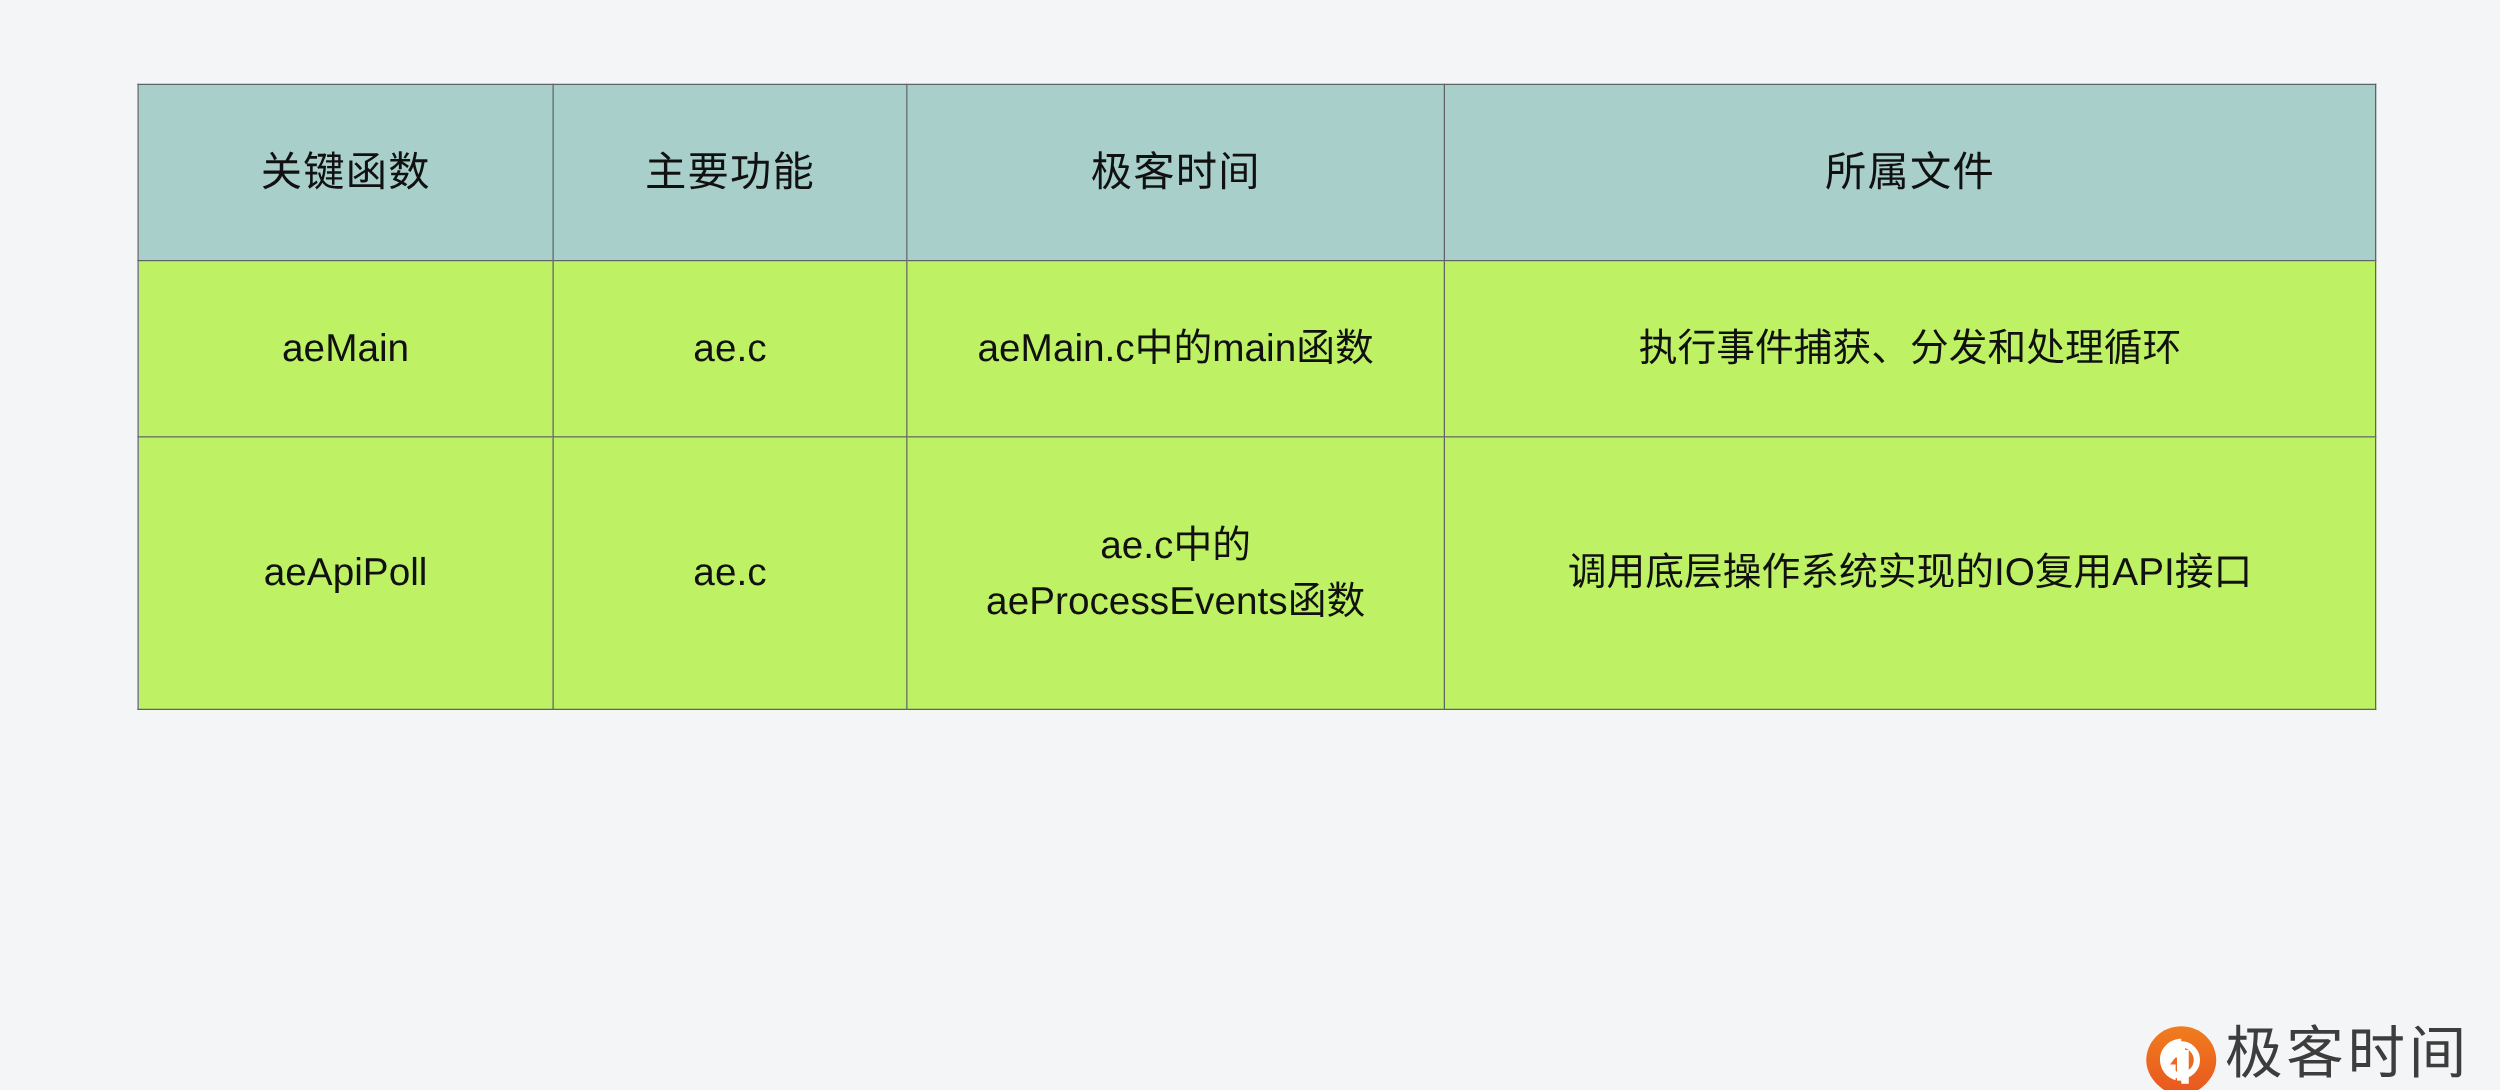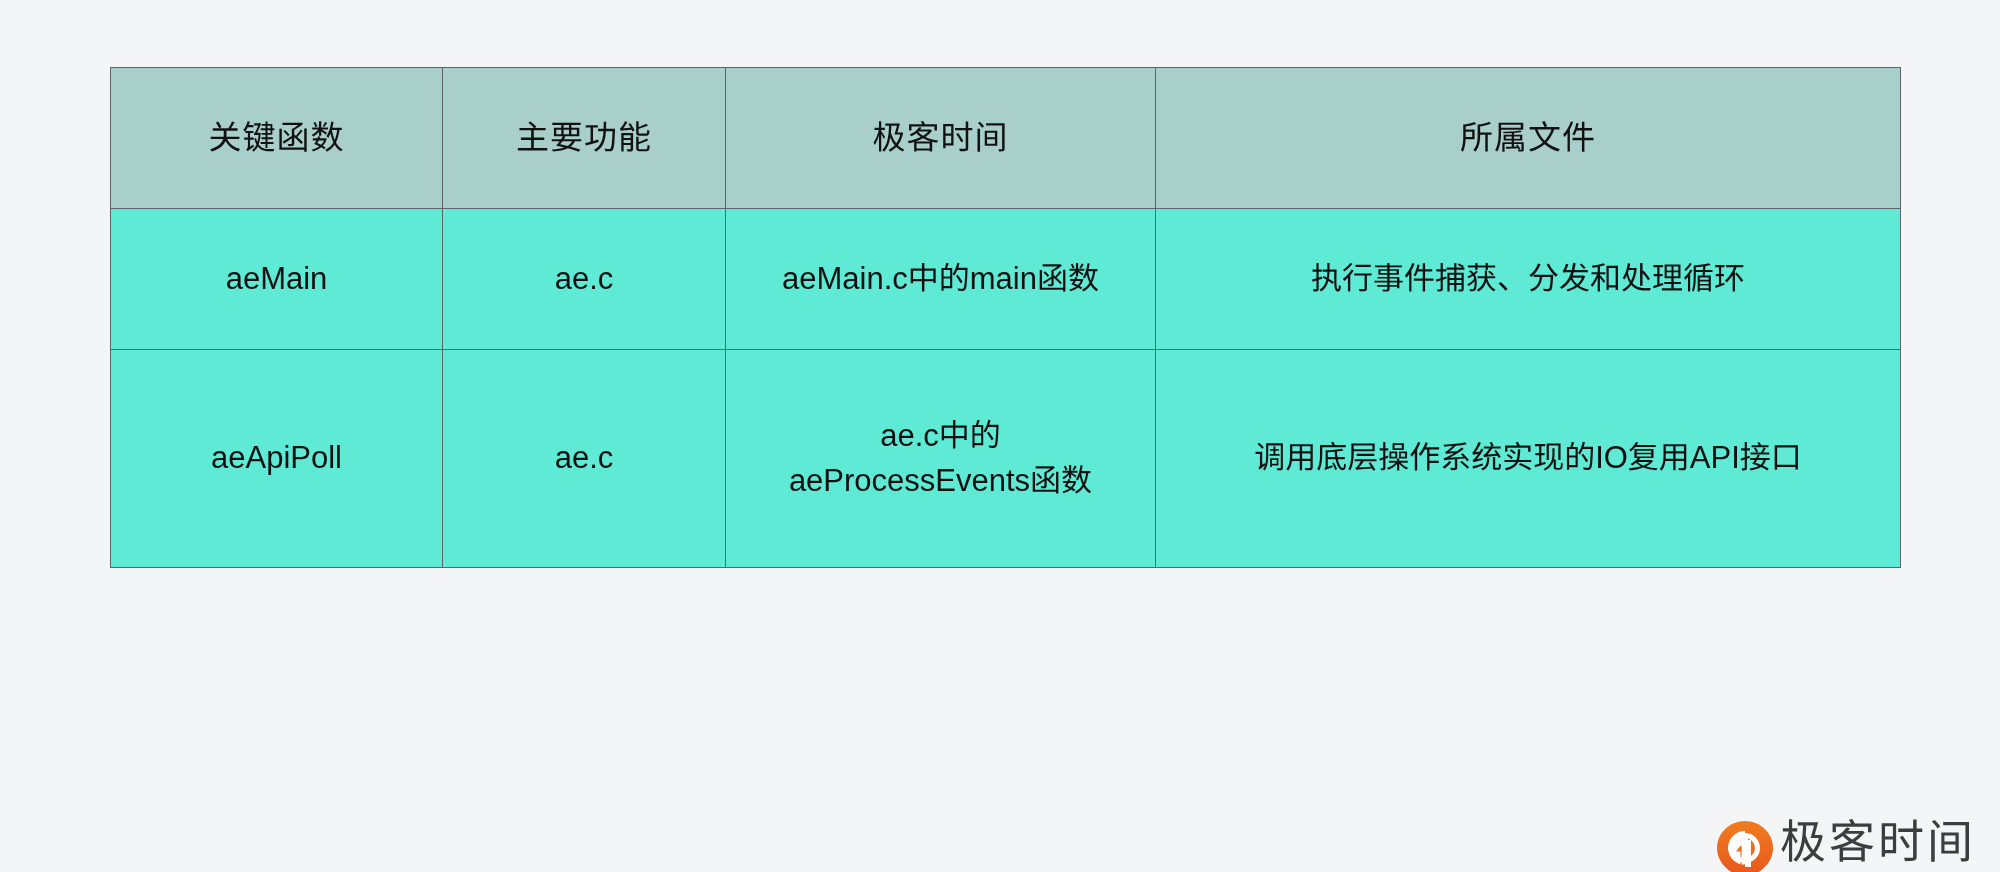--- a/index.html
+++ b/index.html
@@ -56,21 +56,21 @@
   }
 
   table.fn-table thead th {
     background: #a9cfcb;
     height: 128px;
     font-size: 33px;
     letter-spacing: 1px;
   }
 
   table.fn-table tbody td {
-    background: #5eead4;
+    background: #bef264;
     font-size: 31px;
   }
 
   table.fn-table tbody tr.r1 td { height: 128px; }
   table.fn-table tbody tr.r2 td { height: 128px; }
   table.fn-table tbody tr.r3 td { height: 205px; }
   table.fn-table tbody tr.r4 td { height: 128px; }
 
   .cell-multiline {
     white-space: pre-line;

